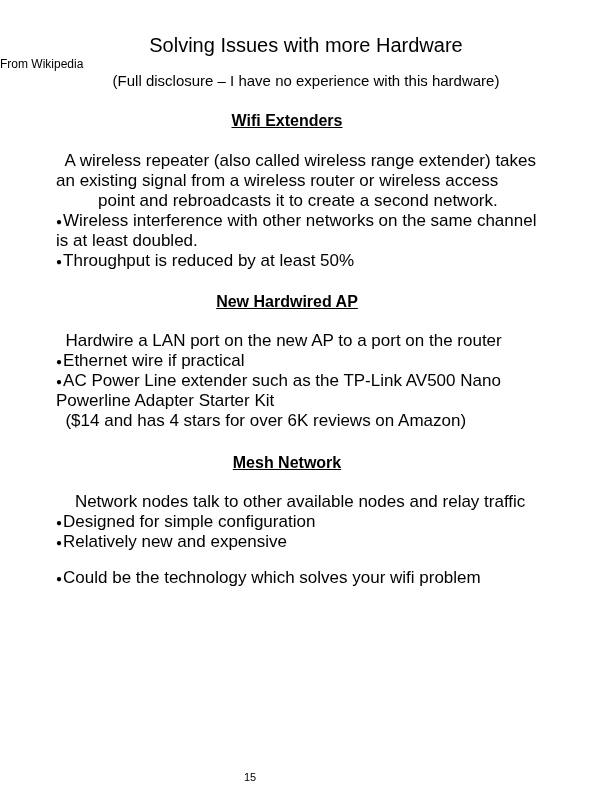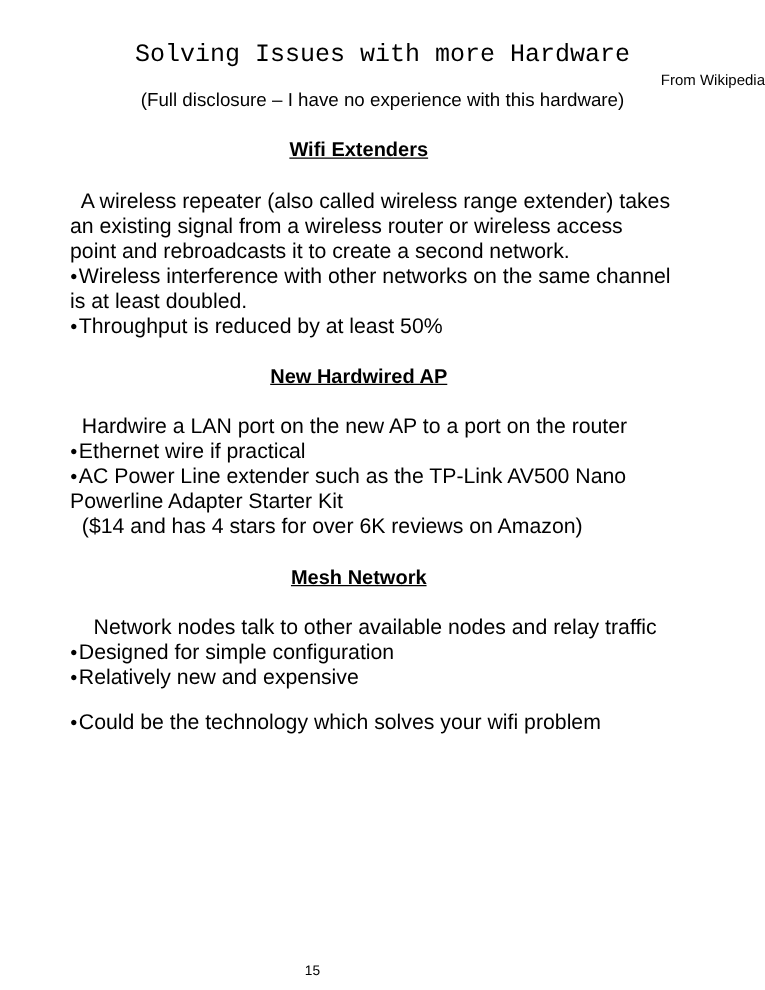--- a/index.html
+++ b/index.html
@@ -1,37 +1,37 @@
 <!DOCTYPE html>
 <html><head>
   <meta charset="utf-8">
   <style>
     html, body { margin:0; padding:0; background:#ffffff; }
     body { width:612px; height:792px; position:relative; overflow:hidden;
            font-family:"Liberation Sans", sans-serif; color:#000; }
     .abs { position:absolute; white-space:nowrap; }
-    .title { left:0; width:612px; text-align:center; top:33px; font-size:20px; line-height:24px;font-family:Liberation Mono, monospace; }
-    .subtitle { left:0; width:612px; text-align:right; top:57px; font-size:12px; line-height:14px; }
+    .title { left:0; width:612px; text-align:center; top:33px; font-size:20px; line-height:24px; }
+    .subtitle { left:0; width:612px; text-align:left; top:57px; font-size:12px; line-height:14px; }
     .disclosure { left:0; width:612px; text-align:center; top:72px; font-size:15px; line-height:18px; }
     .heading { left:0; width:574px; text-align:center; font-size:16px; line-height:19px; font-weight:bold; text-decoration:underline; }
     .line { left:56px; font-size:17px; line-height:20px; }
     .bullet-dot { font-size:10px; vertical-align:middle; margin-right:1px; }
     .page-num { left:0; width:500px; text-align:center; top:771px; font-size:11px; line-height:13px; }
   </style>
 </head>
 <body>
 
 <div class="abs title">Solving Issues with more Hardware</div>
 <div class="abs subtitle">From Wikipedia</div>
 <div class="abs disclosure">(Full disclosure – I have no experience with this hardware)</div>
 
 <div class="abs heading" style="top:111px;">Wifi Extenders</div>
 <div class="abs line" style="top:151px; white-space:pre;">  A wireless repeater (also called wireless range extender) takes</div>
 <div class="abs line" style="top:171px;">an existing signal from a wireless router or wireless access</div>
-<div class="abs line" style="top:191px;">point and rebroadcasts it to create a second network.</div>
+<div class="abs line" style="top:191px;margin-left:42px;">point and rebroadcasts it to create a second network.</div>
 <div class="abs line" style="top:211px;"><span class="bullet-dot">●</span><span>Wireless interference with other networks on the same channel</span></div>
 <div class="abs line" style="top:231px;">is at least doubled.</div>
 <div class="abs line" style="top:251px;"><span class="bullet-dot">●</span><span>Throughput is reduced by at least 50%</span></div>
 
 <div class="abs heading" style="top:292px;">New Hardwired AP</div>
 <div class="abs line" style="top:331px; white-space:pre;">  Hardwire a LAN port on the new AP to a port on the router</div>
 <div class="abs line" style="top:351px;"><span class="bullet-dot">●</span><span>Ethernet wire if practical</span></div>
 <div class="abs line" style="top:371px;text-align:right;"><span class="bullet-dot">●</span><span>AC Power Line extender such as the TP-Link AV500 Nano</span></div>
 <div class="abs line" style="top:391px;">Powerline Adapter Starter Kit</div>
 <div class="abs line" style="top:411px; white-space:pre;">  ($14 and has 4 stars for over 6K reviews on Amazon)</div>

